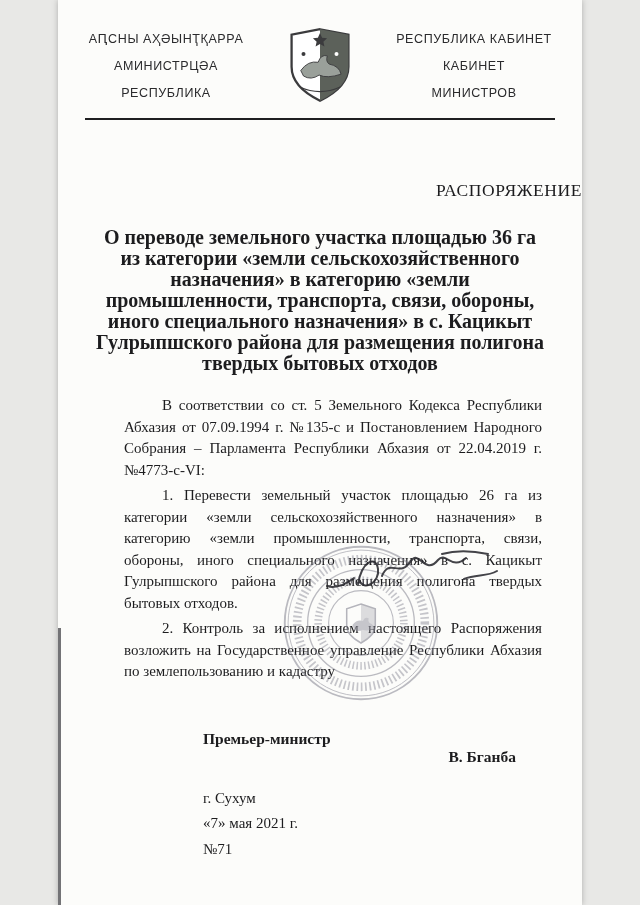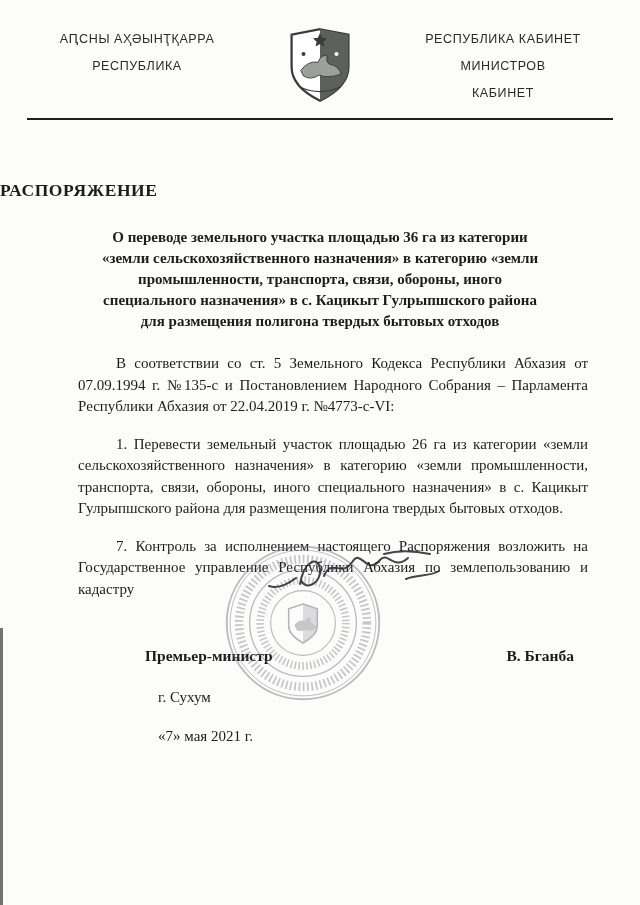--- a/index.html
+++ b/index.html
@@ -1,18 +1,18 @@
 <!DOCTYPE html>
 <html><head>
 <meta charset="utf-8">
 <style>
   html,body{margin:0;padding:0;background:#e8e8e6;}
   .page{
     position:relative;
-    width:640px;height:905px;
+    width:524px;height:905px;
     margin:0 auto;
     background:#fcfcfa;
     overflow:hidden;
     font-family:"Liberation Serif","DejaVu Serif",serif;
     color:#1c1c1e;
     box-shadow:0 0 6px rgba(0,0,0,.25);
   }
   
   .header{
     display:flex;align-items:flex-start;
@@ -25,47 +25,47 @@
     line-height:27px;color:#2a2a2c;
   }
   .emblem-wrap{width:92px;display:flex;justify-content:center;}
   .rule{
     margin:11px 27px 0 27px;
     border-bottom:2px solid #1f1f21;
   }
   
   .doc-title{
     margin-top:60px;
-    text-align:left;font-weight:bold;
+    text-align:right;font-weight:normal;
     font-size:17.5px;letter-spacing:.6px;
   }
   .doc-subject{
     width:452px;margin:26px auto 0;
     text-align:center;font-weight:bold;
-    font-size:15px;line-height:21px;
+    font-size:20px;line-height:21px;
   }
   .body-text{
     margin:21px 36px 0 62px;
     font-size:15px;line-height:21.5px;
     text-align:justify;
   }
-  .body-text p{margin:16px;text-indent:38px;}
+  .body-text p{margin:4px;text-indent:38px;}
   
   .sig-row{
     display:flex;align-items:baseline;
     margin:47px 0 0 62px;
-    font-size:15.5px;font-weight:bold;
+    font-size:15.5px;font-weight:bold;flex-direction:column;
   }
   .sig-title{margin-left:83px;}
   .sig-name{margin-left:auto;margin-right:66px;}
   .footer-block{
     margin:20px 0 0 145px;
     font-size:15px;line-height:25.5px;
   }
-  .footer-block div{margin:13px;}
+  .footer-block div{margin:0;}
   
   .seal{
     position:absolute;left:222px;top:542px;
     width:162px;height:162px;z-index:3;
     pointer-events:none;
   }
   .autograph{
     position:absolute;left:266px;top:549px;
     width:178px;height:56px;z-index:4;
     pointer-events:none;
@@ -76,58 +76,60 @@
   }
 </style>
 </head>
 <body>
 
 <div class="page">
 
   <div class="header">
     <div class="header-col">
       <div>АԤСНЫ АҲӘЫНҬҚАРРА</div>
+      <div>АМИНИСТРЦӘА</div>
       <div>РЕСПУБЛИКА</div>
     </div>
     <div class="emblem-wrap">
       <svg viewBox="0 0 72 84" width="66" height="78" aria-hidden="true">
         <path d="M36 3 L67 9 V44 Q67 66 36 81 Q5 66 5 44 V9 Z" fill="#ffffff" stroke="#3b3b3d" stroke-width="2.5"></path>
         <path d="M36 3 L67 9 V44 Q67 66 36 81 Z" fill="#5c615a"></path>
         <path d="M36 7 l2.3 5.2 5.4 .7 -4 3.6 1.1 5.4 -4.8 -2.8 -4.8 2.8 1.1 -5.4 -4 -3.6 5.4 -.7 Z" fill="#3b3b3d"></path>
         <path d="M15 48 q8 -11 19 -9 q3 -9 10 -7 q-2 6 2 9 q11 2 13 11 q-15 5 -24 1 q-9 6 -17 1 z" fill="#9aa09a" stroke="#3b3b3d" stroke-width="1"></path>
         <circle cx="18" cy="30" r="2.2" fill="#3b3b3d"></circle>
         <circle cx="54" cy="30" r="2.2" fill="#ffffff"></circle>
         <path d="M14 66 q22 10 44 0" fill="none" stroke="#3b3b3d" stroke-width="1.4"></path>
       </svg>
     </div>
     <div class="header-col">
       <div>РЕСПУБЛИКА КАБИНЕТ</div>
+      <div>КАБИНЕТ</div>
       <div>МИНИСТРОВ</div>
-      <div>КАБИНЕТ</div>
     </div>
   </div>
   <div class="rule"></div>
 
   <div class="doc-title">РАСПОРЯЖЕНИЕ</div>
   <div class="doc-subject">О переводе земельного участка площадью 36 га из категории «земли сельскохозяйственного назначения» в категорию «земли промышленности, транспорта, связи, обороны, иного специального назначения» в с. Кацикыт Гулрыпшского района для размещения полигона твердых бытовых отходов</div>
 
   <div class="body-text">
     <p>В соответствии со ст. 5 Земельного Кодекса Республики Абхазия от 07.09.1994 г. №135-с и Постановлением Народного Собрания – Парламента Республики Абхазия от 22.04.2019 г. №4773-с-VI:</p>
     <p>1. Перевести земельный участок площадью 26 га из категории «земли сельскохозяйственного назначения» в категорию «земли промышленности, транспорта, связи, обороны, иного специального назначения» в с. Кацикыт Гулрыпшского района для размещения полигона твердых бытовых отходов.</p>
-    <p>7. Контроль за исполнением настоящего Распоряжения возложить на Государственное управление Республики Абхазия по землепользованию и кадастру</p>
+    <p>2. Контроль за исполнением настоящего Распоряжения возложить на Государственное управление Республики Абхазия по землепользованию и кадастру</p>
   </div>
 
   <div class="sig-row">
     <span class="sig-title">Премьер-министр</span>
     <span class="sig-name">В. Бганба</span>
   </div>
 
   <div class="footer-block">
     <div>г. Сухум</div>
     <div>«7» мая 2021 г.</div>
+    <div>№71</div>
   </div>
 
   <svg class="seal" viewBox="0 0 170 170" aria-hidden="true">
     <g fill="none" stroke="#7a7a88" opacity="0.5">
       <circle cx="85" cy="85" r="80" stroke-width="2"></circle>
       <circle cx="85" cy="85" r="76.5" stroke-width="1"></circle>
       <circle cx="85" cy="85" r="56" stroke-width="1.4"></circle>
       <circle cx="85" cy="85" r="34" stroke-width="1.2"></circle>
       <circle cx="85" cy="85" r="67" stroke-width="9" stroke-dasharray="1.8 2.7" opacity="0.85"></circle>
       <circle cx="85" cy="85" r="45" stroke-width="8" stroke-dasharray="1.6 2.5" opacity="0.85"></circle>

